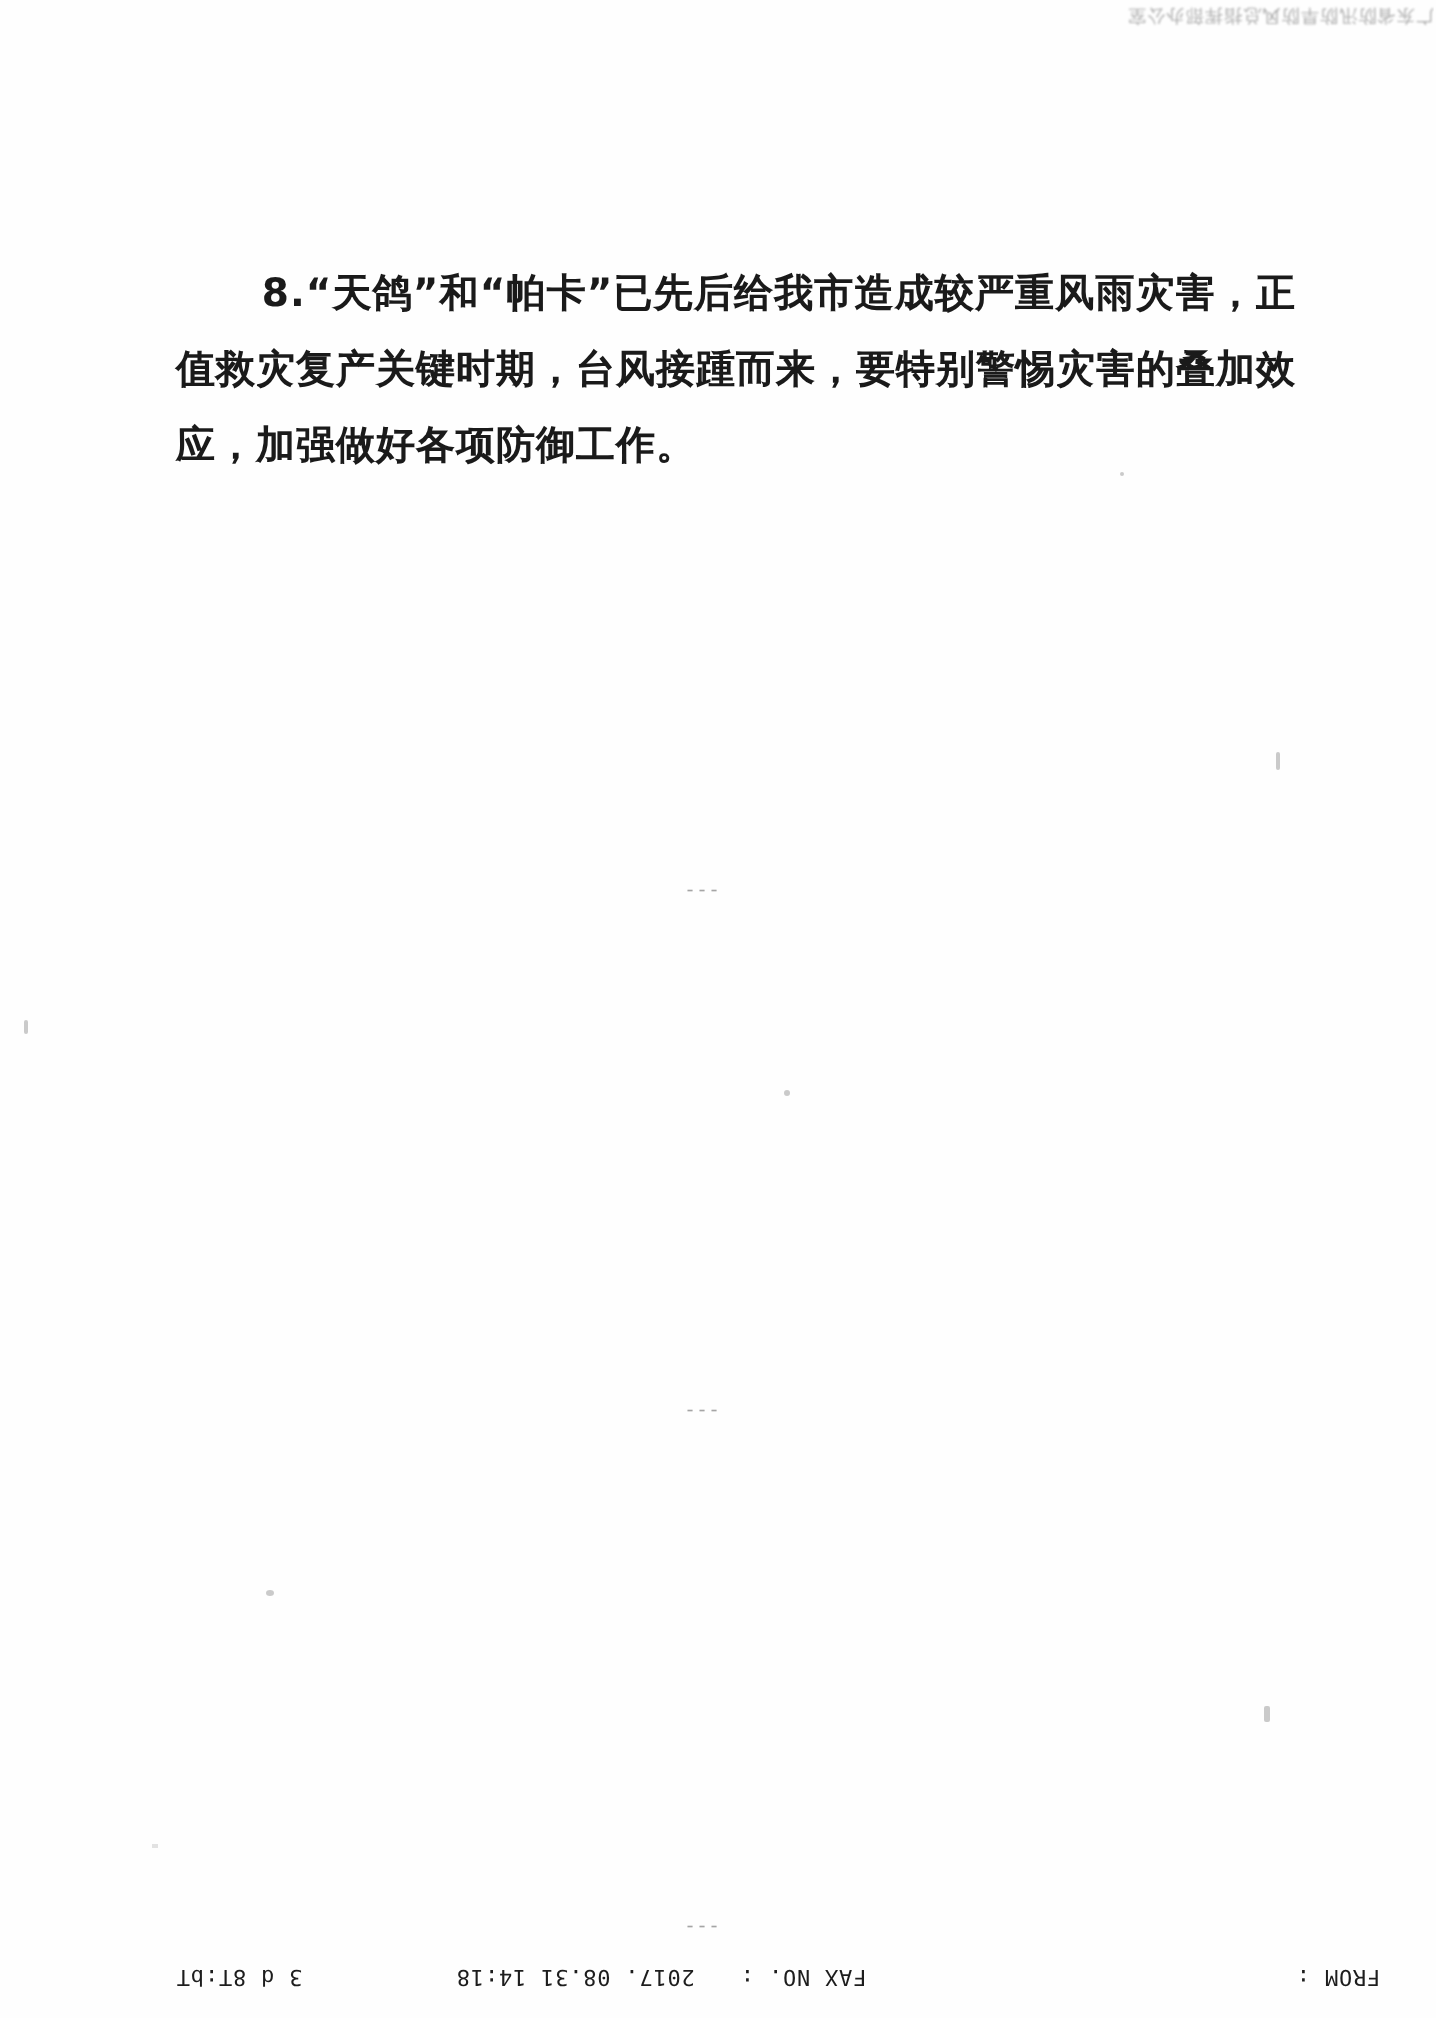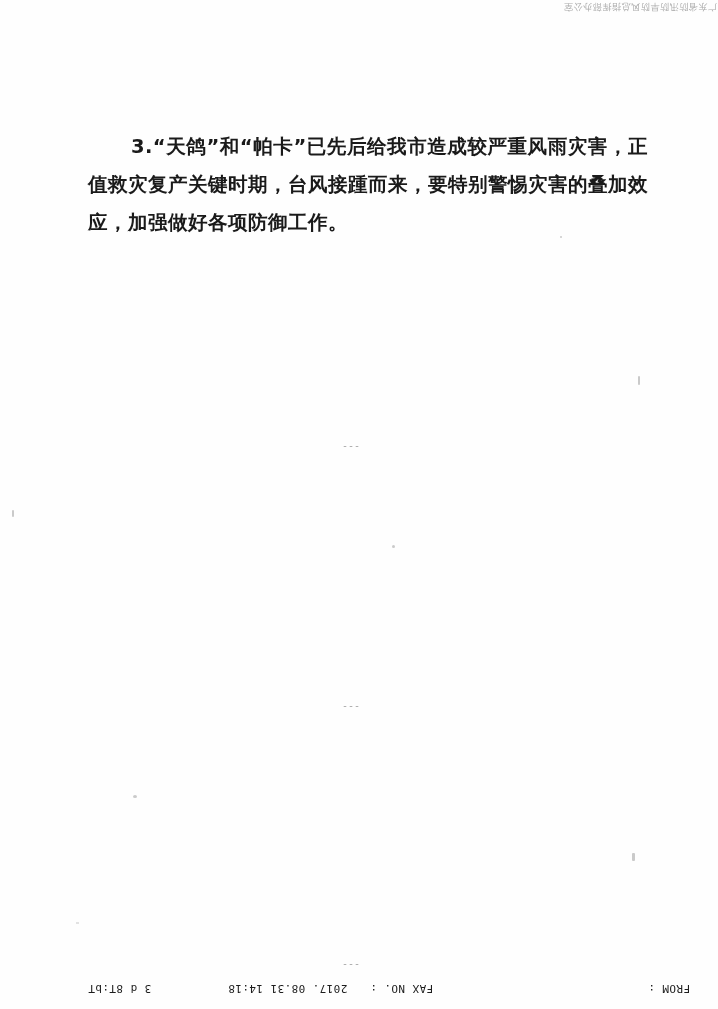--- a/index.html
+++ b/index.html
@@ -99,21 +99,21 @@
 </head>
 <body>
 
 <div class="page">
 
   <div class="top-fax-strip">
     <div class="txt">广东省防汛防旱防风总指挥部办公室</div>
   </div>
 
   <div class="body-text">
-    <p>3.“天鸽”和“帕卡”已先后给我市造成较严重风雨灾害，正值救灾复产关键时期，台风接踵而来，要特别警惕灾害的叠加效应，加强做好各项防御工作。</p>
+    <p>8.“天鸽”和“帕卡”已先后给我市造成较严重风雨灾害，正值救灾复产关键时期，台风接踵而来，要特别警惕灾害的叠加效应，加强做好各项防御工作。</p>
   </div>
 
   <div class="dash" style="top:440px; left:342px;">---</div>
   <div class="dash" style="top:700px; left:342px;">---</div>
   <div class="dash" style="top:958px; left:342px;">---</div>
 
   <div class="speckle" style="top:376px; left:638px; width:2px; height:9px; border-radius:1px;"></div>
   <div class="speckle" style="top:510px; left:12px; width:2px; height:7px; border-radius:1px;"></div>
   <div class="speckle" style="top:545px; left:392px; width:3px; height:3px;"></div>
   <div class="speckle" style="top:795px; left:133px; width:4px; height:3px;"></div>

